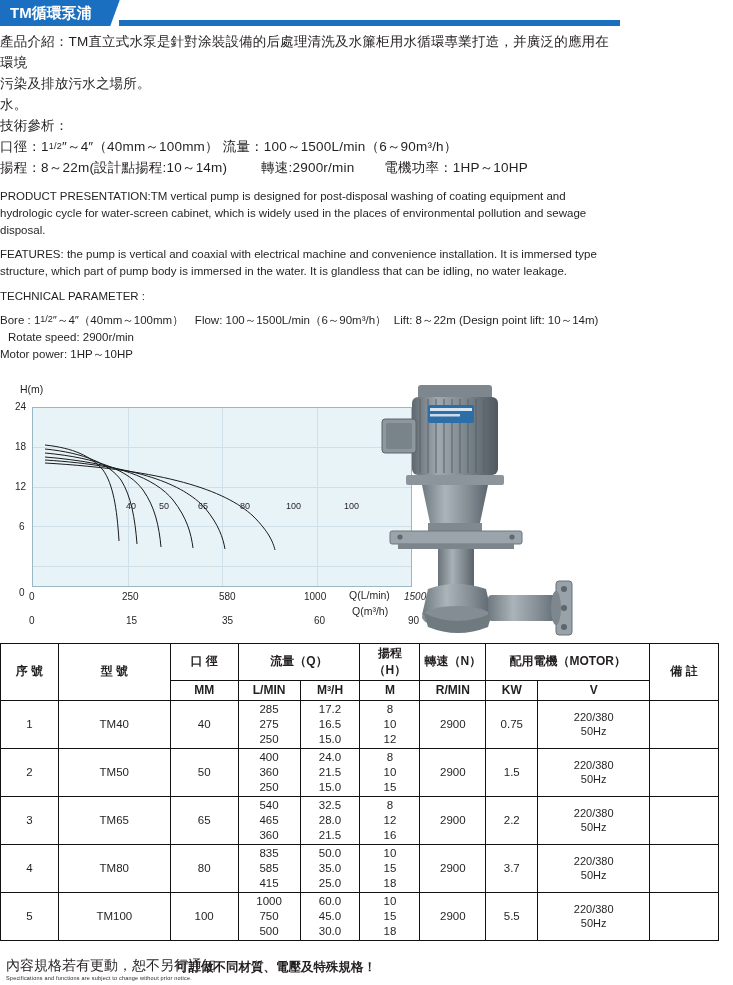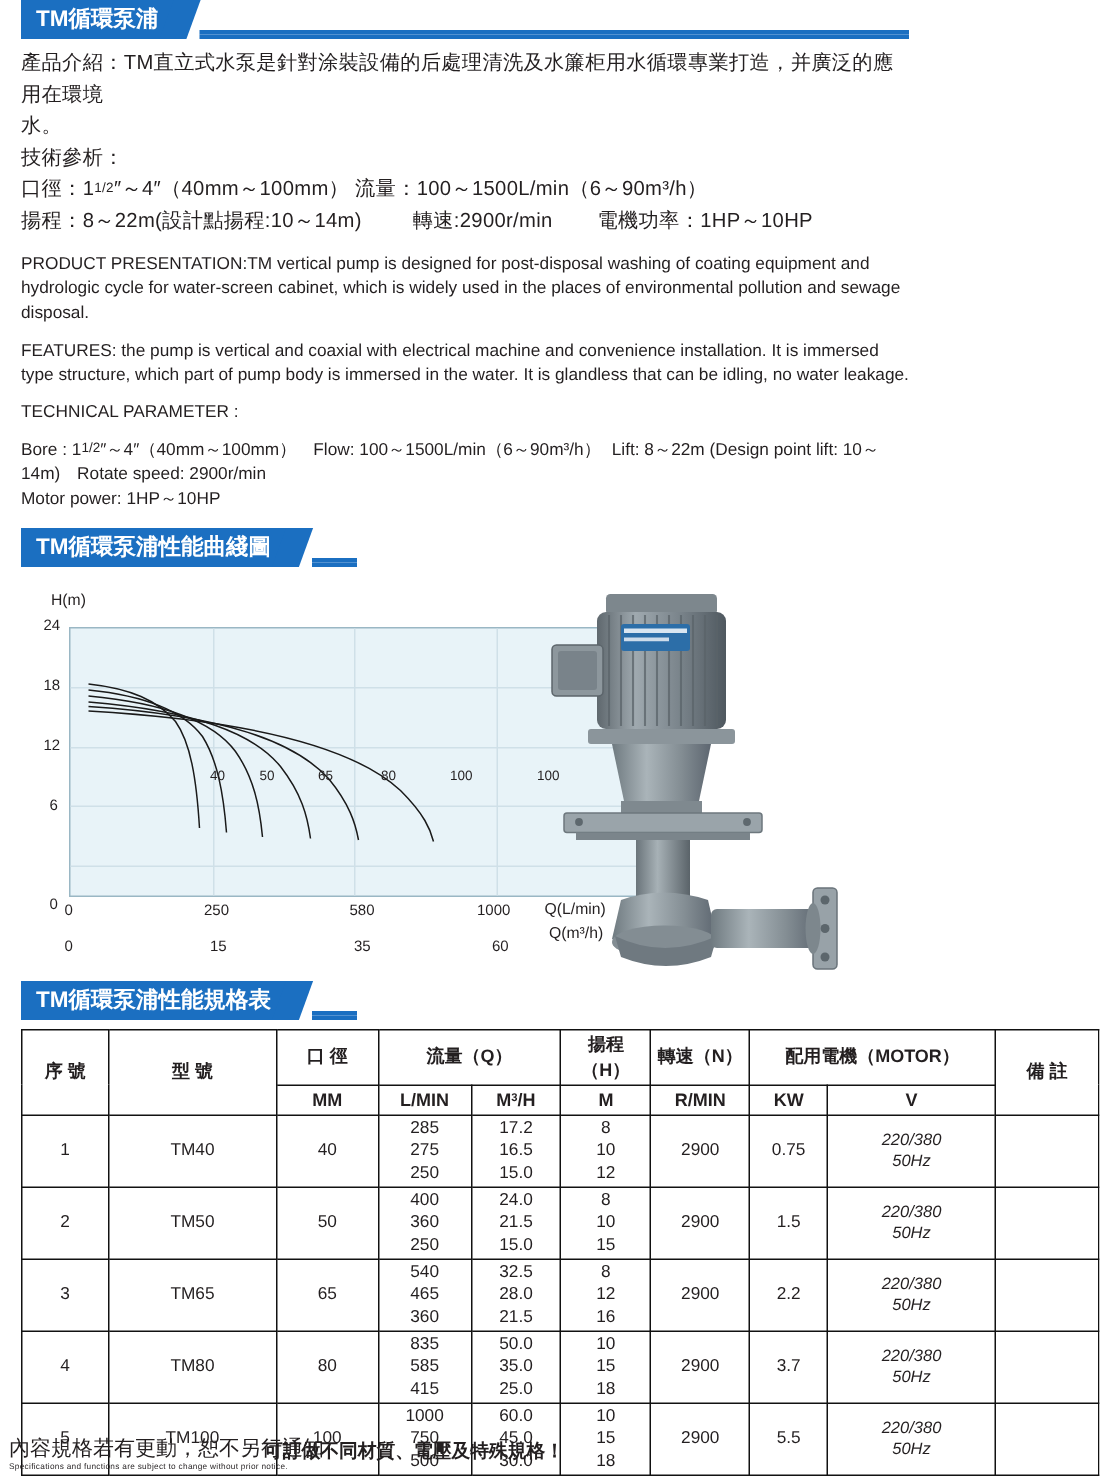--- a/index.html
+++ b/index.html
@@ -6,21 +6,21 @@
   html, body { margin:0; padding:0; }
   body {
     width: 733px;
     height: 985px;
     background: #ffffff;
     font-family: "Liberation Sans", sans-serif;
     color: #231f20;
     position: relative;
     overflow: hidden;
   }
-  .page { position: relative; width: 620px; height: 985px; padding: 0 14px; }
+  .page { position: relative; width: 620px; height: 985px; padding: 0 0; }
 
   
   .bar {
     position: relative;
     height: 26px;
     margin: 0 0 6px 0;
     display: flex;
     align-items: stretch;
   }
   .bar .bar-left {
@@ -118,21 +118,21 @@
   table.spec th, table.spec td {
     border: 1px solid #111111;
     text-align: center;
     vertical-align: middle;
     padding: 1px 2px;
   }
   table.spec th { font-weight: bold; font-size: 12px; }
   .h1row th { height: 26px; }
   .h2row th { height: 20px; font-size: 11.5px; }
   .stack { line-height: 15px; }
-  .motor-v { line-height: 14px; font-size: 11px; font-style: italic; }
+  .motor-v { line-height: 14px; font-size: 11px; }
 
   
   .footer {
     position: absolute;
     left: 6px; bottom: 4px;
     width: 719px;
     font-size: 11px;
   }
   .footer .note-cn { font-size: 14px; color:#231f20; }
   .footer .note-en { font-size: 5.5px; color:#231f20; letter-spacing:.2px; }
@@ -147,20 +147,21 @@
 <div class="page">
 
   <div class="bar">
     <div class="bar-left">TM循環泵浦</div>
     <div class="bar-mid"></div>
     <div class="bar-tail"></div>
   </div>
 
   <div class="cn-block">
     <p>產品介紹：TM直立式水泵是針對涂裝設備的后處理清洗及水簾柜用水循環專業打造，并廣泛的應用在環境</p>
+    <p>污染及排放污水之場所。</p>
     <p>水。</p>
     <p>技術參析：</p>
     <p class="spec-line">
       <span class="seg">口徑：</span><span class="seg">1</span><span class="frac">1/2</span><span class="seg">″～4″（40mm～100mm）</span>
       <span class="seg" style="">流量：</span><span class="seg">100～1500L/min（6～90m³/h）</span>
     </p>
     <p class="spec-line">
       <span class="seg">揚程：</span><span class="seg">8～22m(設計點揚程:10～14m)</span>
       <span class="seg" style="margin-left:30px">轉速:</span><span class="seg">2900r/min</span>
       <span class="seg" style="margin-left:26px">電機功率：</span><span class="seg">1HP～10HP</span>
@@ -174,25 +175,20 @@
     <p style="margin-bottom:0">
       <span>Bore :</span>
       <span>1</span><span class="frac">1/2</span><span>″～4″（40mm～100mm）</span>
       <span style="margin-left:8px">Flow: 100～1500L/min（6～90m³/h）</span>
       <span style="margin-left:4px">Lift: 8～22m (Design point lift: 10～14m)</span>
       <span style="margin-left:8px">Rotate speed: 2900r/min</span>
     </p>
     <p style="margin-bottom:0">Motor power: 1HP～10HP</p>
   </div>
 
-  <div class="bar" style="margin-top:8px">
-    <div class="bar-left">TM循環泵浦性能曲綫圖</div>
-    <div class="bar-mid"></div>
-    <div class="bar-tail" style="max-width:30px; flex:0 0 30px;"></div>
-  </div>
 
   <div class="mid-row">
 
     <div class="chart-wrap">
 
       <div class="axis-title" style="left:16px; top:4px;">H(m)</div>
 
       <div class="chart-box">
         <div class="gridv" style="left:25%"></div>
         <div class="gridv" style="left:50%"></div>
@@ -312,25 +308,20 @@
         <g fill="#5c666c">
           <circle cx="222" cy="216" r="3"></circle>
           <circle cx="222" cy="235" r="3"></circle>
           <circle cx="222" cy="254" r="3"></circle>
         </g>
         <ellipse cx="214" cy="235" rx="5" ry="17" fill="#7d878d"></ellipse>
       </svg>
     </div>
   </div>
 
-  <div class="bar" style="margin-top:2px">
-    <div class="bar-left">TM循環泵浦性能規格表</div>
-    <div class="bar-mid"></div>
-    <div class="bar-tail" style="max-width:30px; flex:0 0 30px;"></div>
-  </div>
 
   <table class="spec">
     <colgroup>
       <col style="width:58px">
         <col style="width:112px">
         <col style="width:68px">
       <col style="width:62px">
         <col style="width:60px">
         <col style="width:60px">
       <col style="width:66px">

